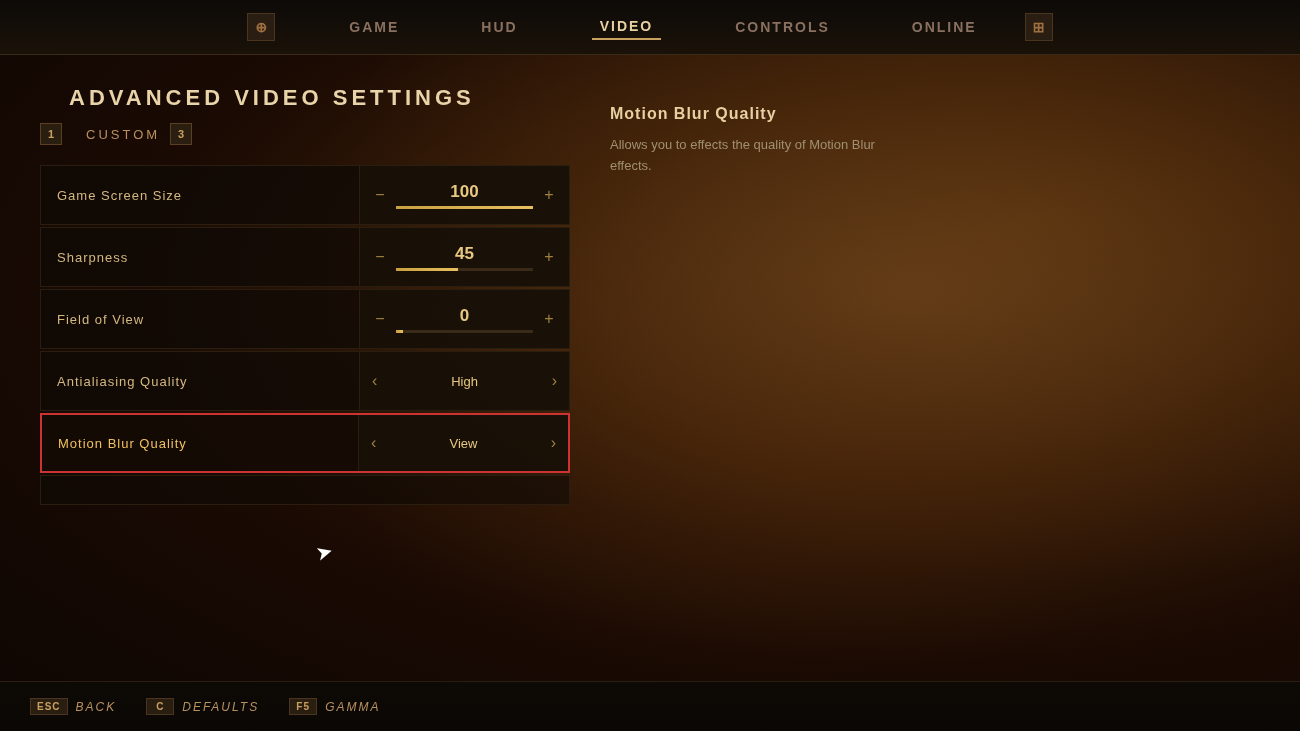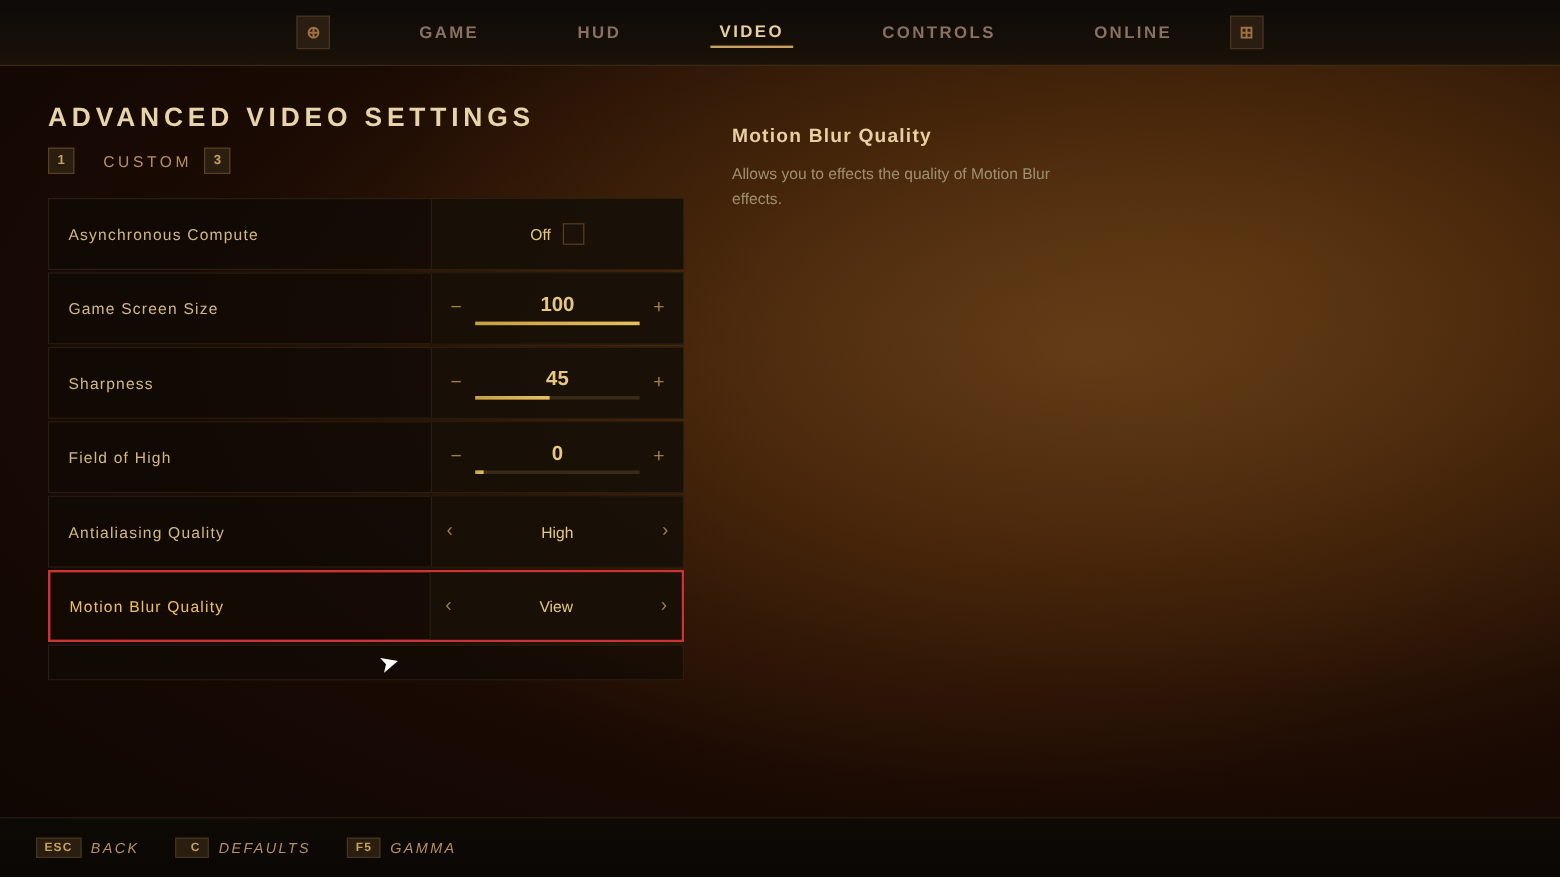--- a/index.html
+++ b/index.html
@@ -88,20 +88,21 @@
       flex-shrink: 0;
     }
 
     .page-title {
       color: #e8d4a8;
       font-size: 22px;
       letter-spacing: 4px;
       font-weight: bold;
       text-transform: uppercase;
       margin-bottom: 12px;
+      margin-left: 29px;
     }
 
     .preset-row {
       display: flex;
       align-items: center;
       gap: 10px;
       margin-bottom: 20px;
     }
 
     .preset-badge {
@@ -300,21 +301,21 @@
 
     .key-badge {
       background: #2a1e10;
       border: 1px solid #4a3520;
       color: #c8a060;
       font-size: 10px;
       font-weight: bold;
       padding: 2px 6px;
       letter-spacing: 1px;
       min-width: 28px;
-      text-align: right;
+      text-align: center;
     }
 
     .bottom-action-label {
       color: #b89060;
       font-size: 12px;
       letter-spacing: 2px;
       text-transform: uppercase;
       font-style: italic;
     }
 
@@ -358,29 +359,20 @@
     <div class="page-title">ADVANCED VIDEO SETTINGS</div>
 
     <div class="preset-row">
       <div class="preset-badge">1</div>
       <div class="preset-label">CUSTOM</div>
       <div class="preset-badge">3</div>
     </div>
 
     <div class="settings-list">
 
-      <div class="setting-row">
-        <div class="setting-name">Asynchronous Compute</div>
-        <div class="setting-control">
-          <div class="toggle-control">
-            <span class="toggle-value">Off</span>
-            <div class="toggle-box"></div>
-          </div>
-        </div>
-      </div>
 
       <div class="setting-row">
         <div class="setting-name">Game Screen Size</div>
         <div class="setting-control">
           <div class="slider-control">
             <span class="ctrl-btn">−</span>
             <div class="slider-wrapper">
               <span class="slider-value">100</span>
               <div class="slider-track">
                 <div class="slider-fill" style="width:100%"></div>
@@ -401,21 +393,21 @@
               <div class="slider-track">
                 <div class="slider-fill" style="width:45%"></div>
               </div>
             </div>
             <span class="ctrl-btn">+</span>
           </div>
         </div>
       </div>
 
       <div class="setting-row">
-        <div class="setting-name">Field of High</div>
+        <div class="setting-name">Field of View</div>
         <div class="setting-control">
           <div class="slider-control">
             <span class="ctrl-btn">−</span>
             <div class="slider-wrapper">
               <span class="slider-value">0</span>
               <div class="slider-track">
                 <div class="slider-fill" style="width:5%"></div>
               </div>
             </div>
             <span class="ctrl-btn">+</span>

